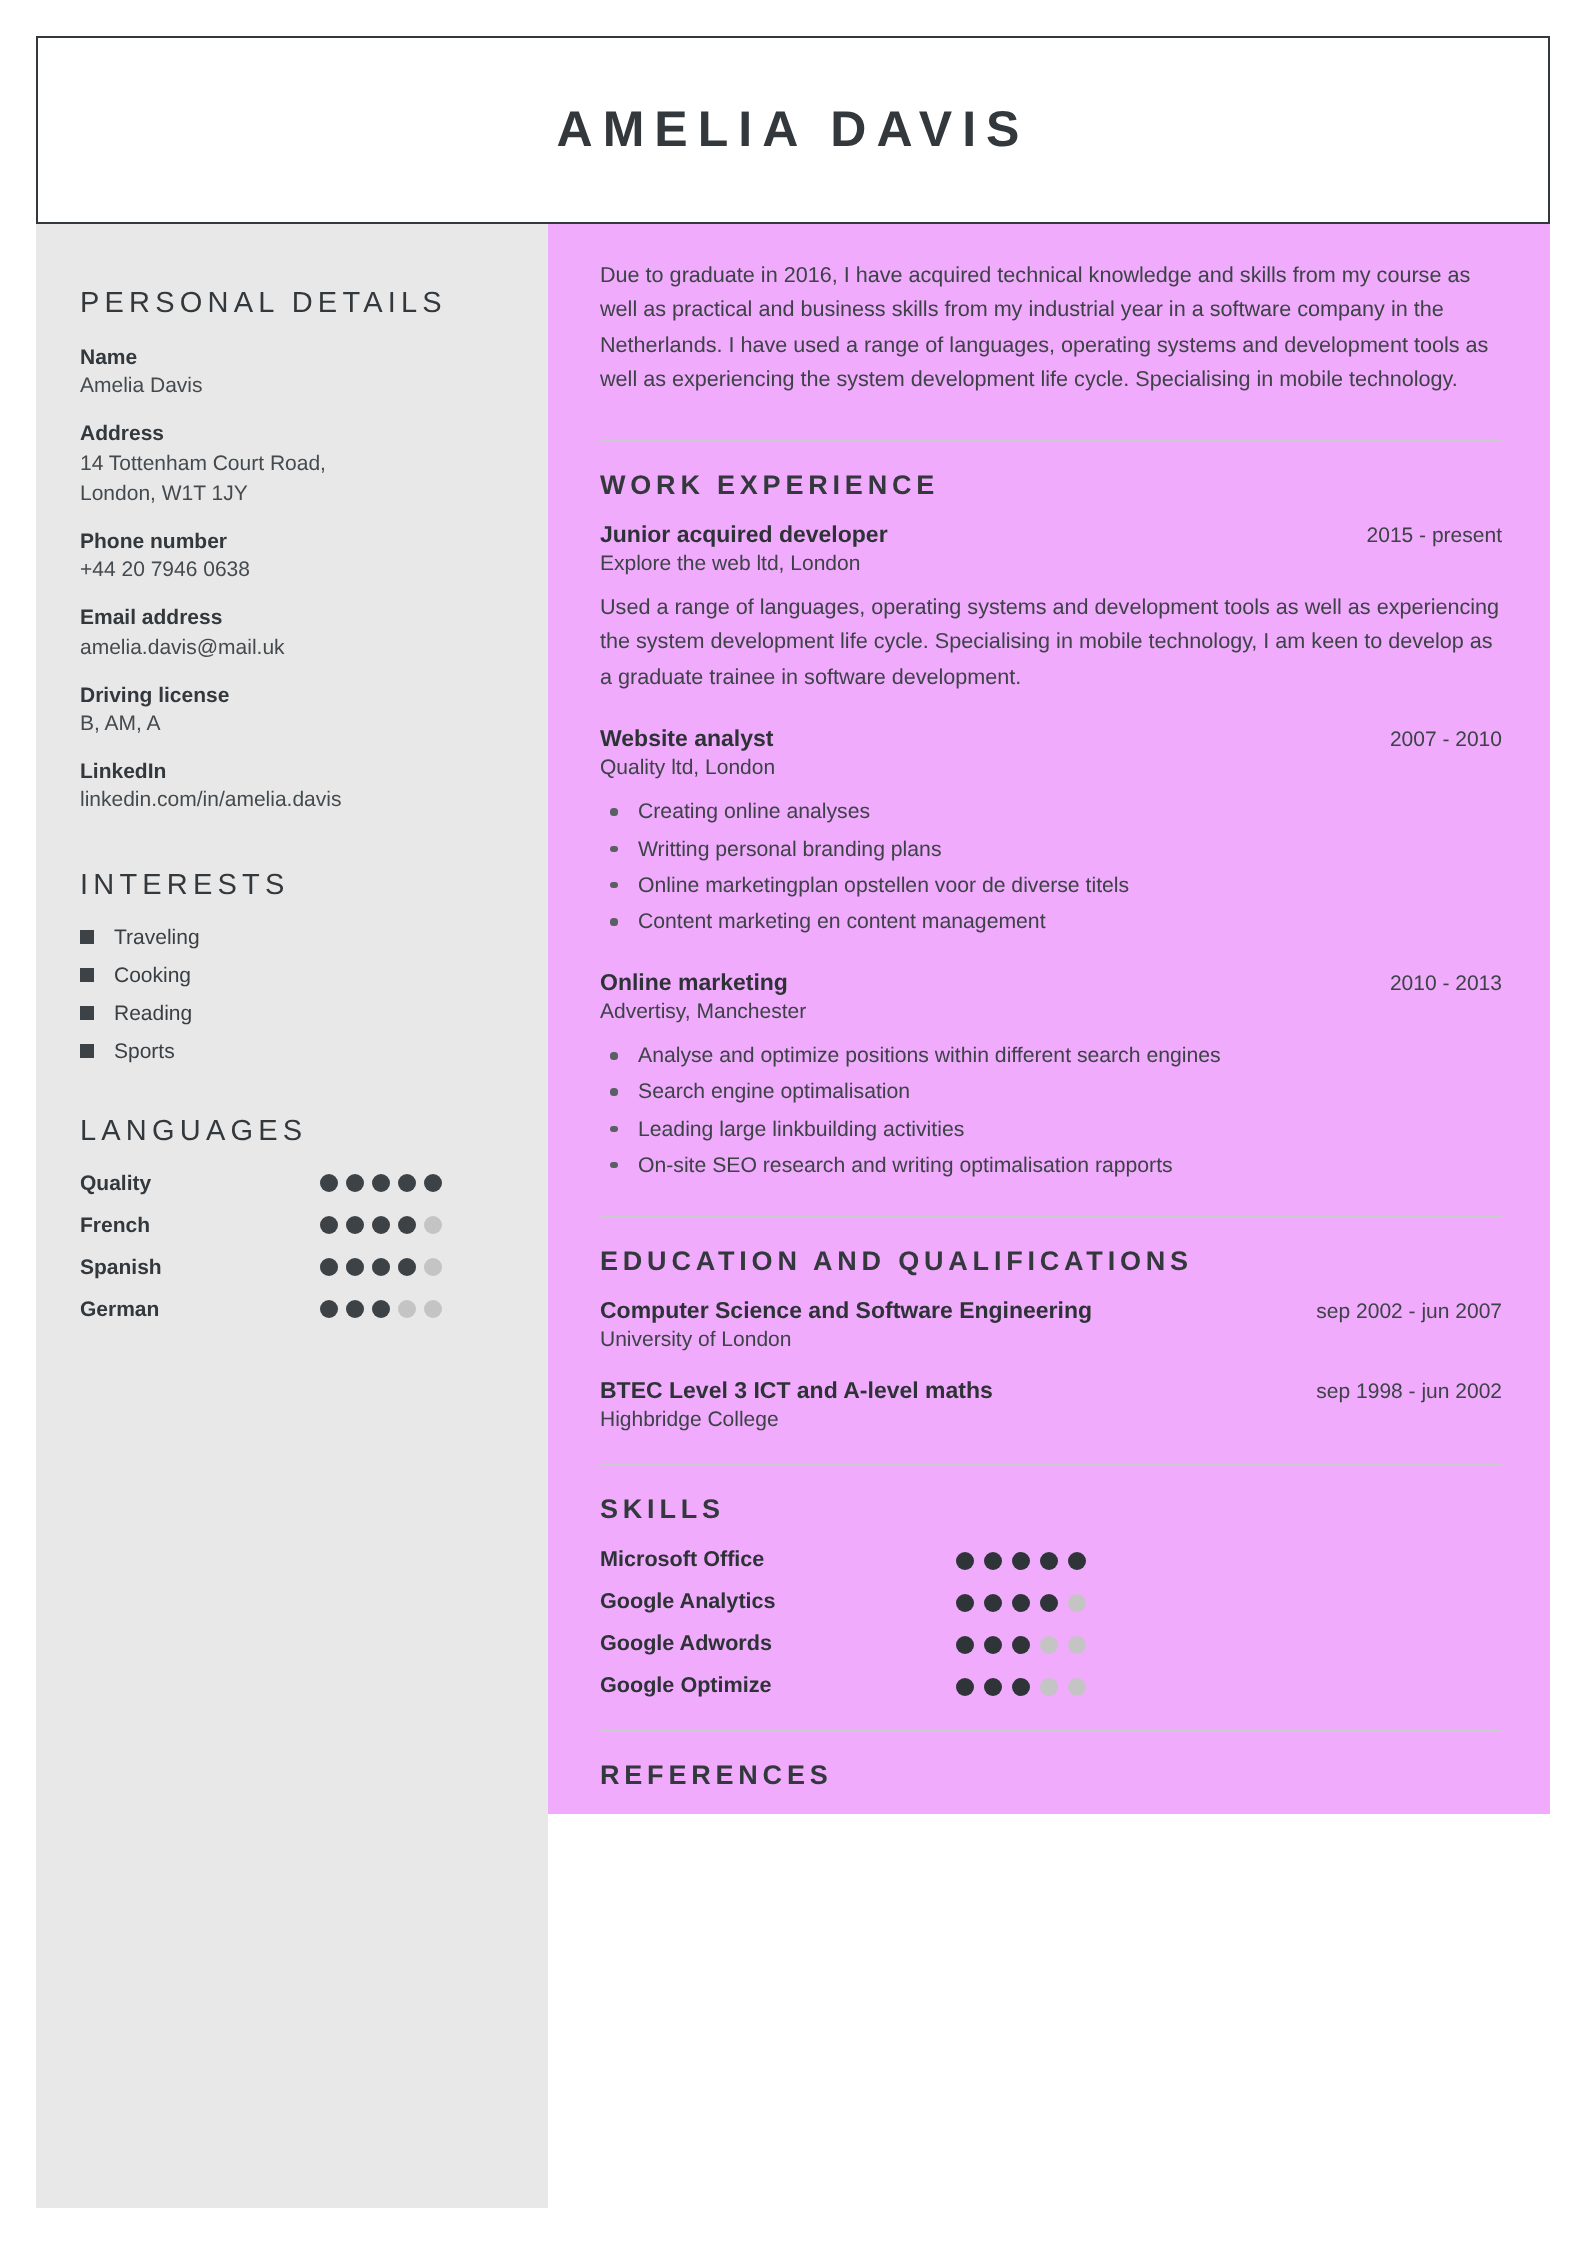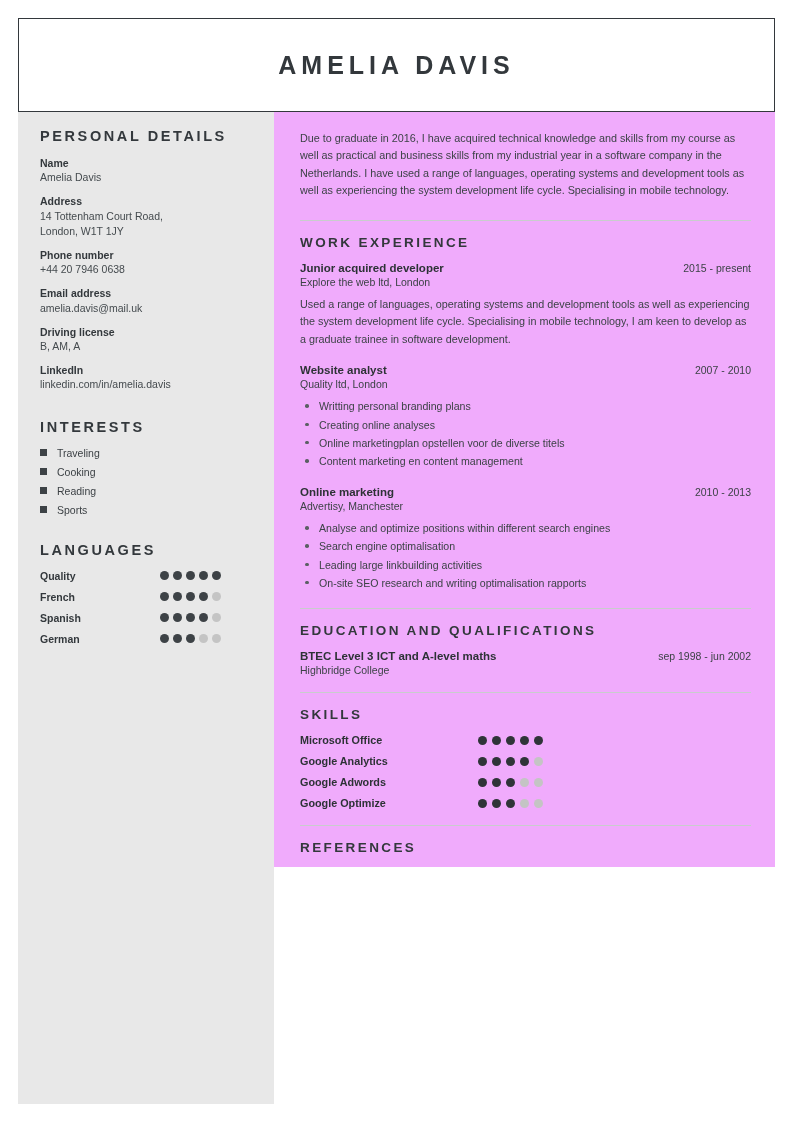--- a/index.html
+++ b/index.html
@@ -64,24 +64,24 @@
     padding: 16px 22px 0 22px;
   }
   .right-col {
     width: 501px;
     padding: 18px 24px 0 26px;
     background: #f0abfc;
   }
   
   .side-h {
     font-size: 14.5px;
-    font-weight: bold;
+    font-weight: normal;
     letter-spacing: 2.6px;
     color: #33383c;
-    margin: 0 0 12px 0;
+    margin: 16px 0 12px 0;
   }
   .side-h.mt { margin-top: 26px; }
   .field { margin-bottom: 9px; }
   .field-label {
     font-size: 10.5px;
     font-weight: bold;
     color: #33383c;
     line-height: 1.35;
   }
   .field-value {
@@ -366,22 +366,22 @@
         <div class="job-desc">Used a range of languages, operating systems and development tools as well as experiencing the system development life cycle. Specialising in mobile technology, I am keen to develop as a graduate trainee in software development.</div>
       </div>
 
       <div class="job">
         <div class="job-top">
           <span class="job-title">Website analyst</span>
           <span class="job-date">2007 - 2010</span>
         </div>
         <div class="job-sub">Quality ltd, London</div>
         <ul class="bullets">
+          <li>Creating online analyses</li>
           <li>Writting personal branding plans</li>
-          <li>Creating online analyses</li>
           <li>Online marketingplan opstellen voor de diverse titels</li>
           <li>Content marketing en content management</li>
         </ul>
       </div>
 
       <div class="job">
         <div class="job-top">
           <span class="job-title">Online marketing</span>
           <span class="job-date">2010 - 2013</span>
         </div>
@@ -390,20 +390,27 @@
           <li>Analyse and optimize positions within different search engines</li>
           <li>Search engine optimalisation</li>
           <li>Leading large linkbuilding activities</li>
           <li>On-site SEO research and writing optimalisation rapports</li>
         </ul>
       </div>
 
       <div class="rule top"></div>
       <div class="sec-h">EDUCATION AND QUALIFICATIONS</div>
 
+      <div class="edu">
+        <div class="job-top">
+          <span class="job-title">Computer Science and Software Engineering</span>
+          <span class="job-date">sep 2002 - jun 2007</span>
+        </div>
+        <div class="job-sub">University of London</div>
+      </div>
 
       <div class="edu">
         <div class="job-top">
           <span class="job-title">BTEC Level 3 ICT and A-level maths</span>
           <span class="job-date">sep 1998 - jun 2002</span>
         </div>
         <div class="job-sub">Highbridge College</div>
       </div>
 
       <div class="rule top"></div>

